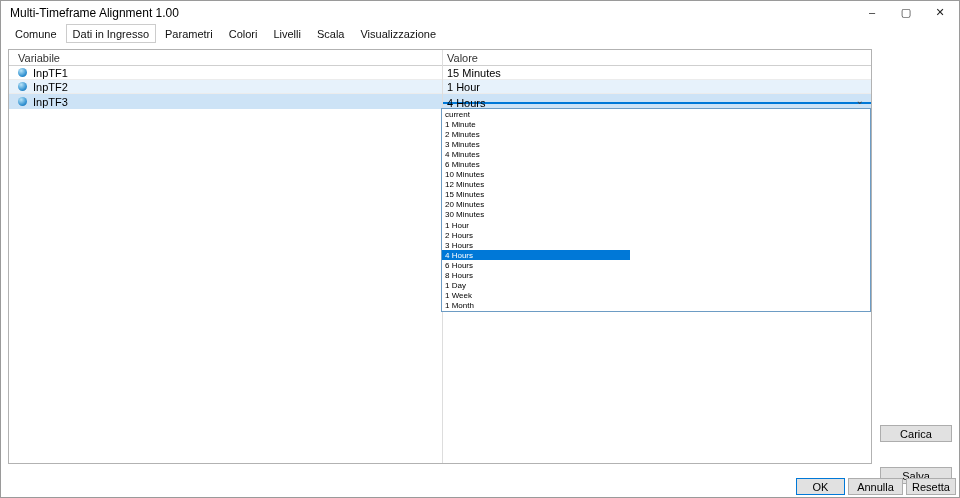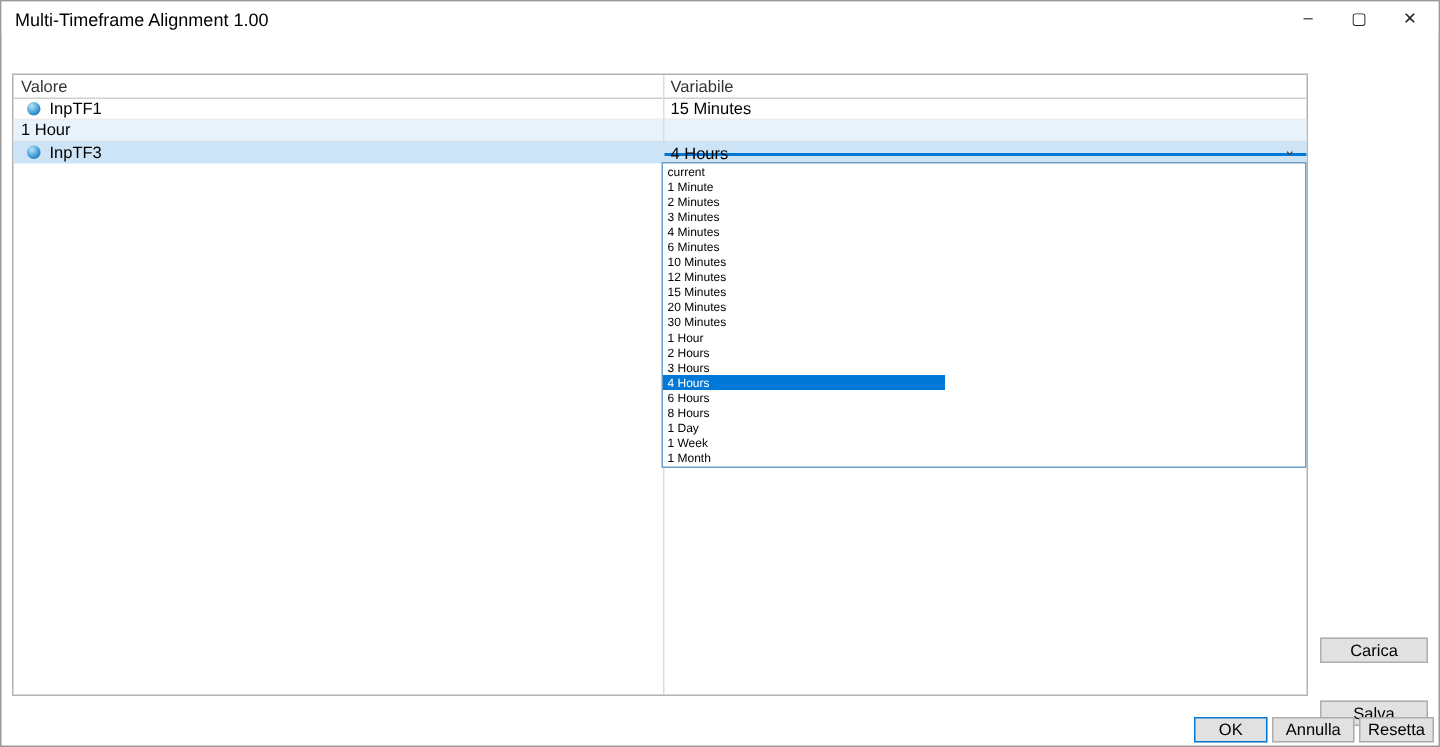--- a/index.html
+++ b/index.html
@@ -74,37 +74,50 @@
 
   <div class="titlebar">
     <span class="title">Multi-Timeframe Alignment 1.00</span>
     <div class="win-controls">
       <div class="win-btn">–</div>
       <div class="win-btn">▢</div>
       <div class="win-btn">✕</div>
     </div>
   </div>
 
+  <div class="tabbar">
+      <div class="tab">Comune</div>
+      <div class="tab active">Dati in Ingresso</div>
+      <div class="tab">Parametri</div>
+      <div class="tab">Colori</div>
+      <div class="tab">Livelli</div>
+      <div class="tab">Scala</div>
+      <div class="tab">Visualizzazione</div>
+    </div>
 
   <div class="table">
     <div class="thead">
+      <div class="th var">Variabile</div>
       <div class="th val">Valore</div>
-      <div class="th var">Variabile</div>
     </div>
     <div class="tbody">
         <div class="row">
           <div class="cell var">
             <span class="var-icon"></span>
             <span>InpTF1</span>
           </div>
           <div class="cell val">
             <span>15 Minutes</span>
           </div>
         </div>
         <div class="row highlighted">
+          <div class="cell var">
+            <span class="var-icon"></span>
+            <span>InpTF2</span>
+          </div>
           <div class="cell val">
             <span>1 Hour</span>
           </div>
         </div>
         <div class="row selected">
           <div class="cell var">
             <span class="var-icon"></span>
             <span>InpTF3</span>
           </div>
           <div class="cell val">

